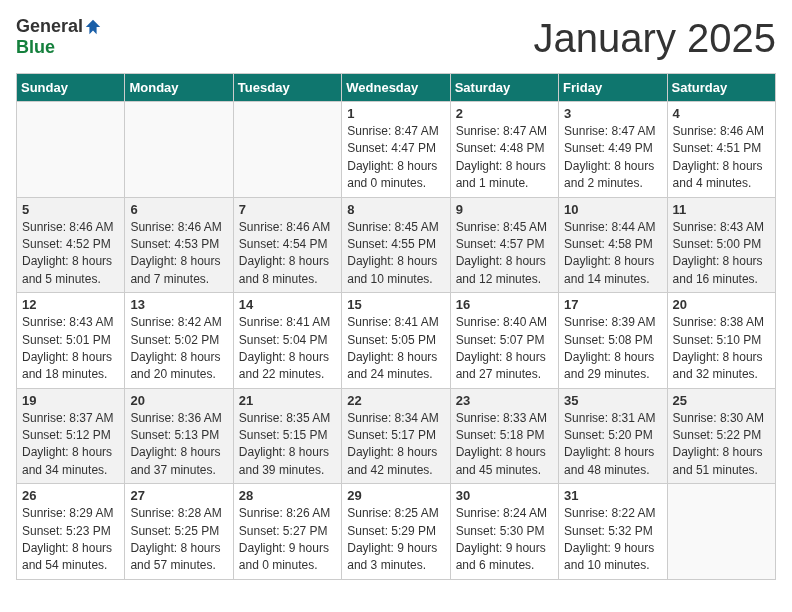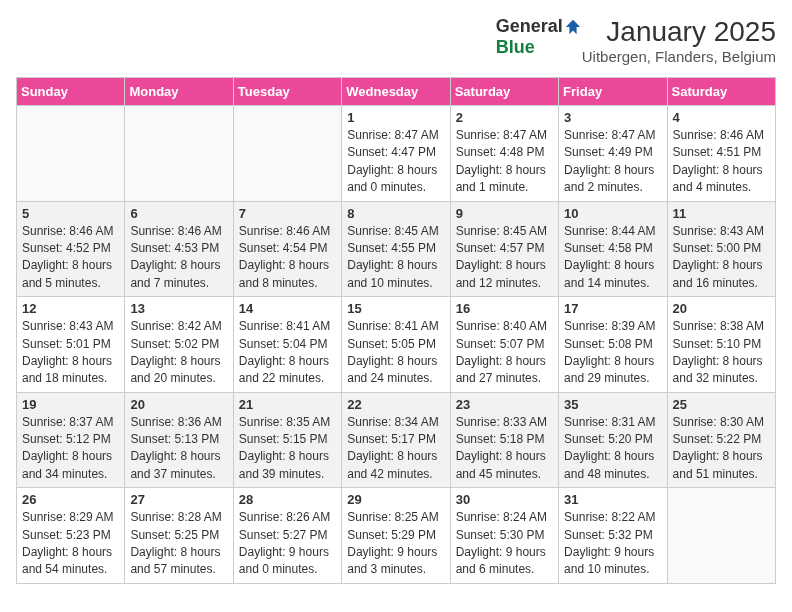--- a/index.html
+++ b/index.html
@@ -5,21 +5,21 @@
     * { box-sizing: border-box; margin: 0; padding: 0; }
     body {
       font-family: Arial, sans-serif;
       background: #fff;
       width: 792px;
       min-height: 612px;
       padding: 16px;
     }
     .header {
       display: flex;
-      justify-content: flex-end;
+      justify-content: space-between;
       align-items: flex-start;
       margin-bottom: 12px;
     }
     .logo {
       display: flex;
       flex-direction: column;
       align-items: flex-start;
     }
     .logo-text {
       display: flex;
@@ -37,35 +37,35 @@
     }
     .logo-icon {
       width: 18px;
       height: 18px;
       margin-left: 1px;
     }
     .title-section {
       text-align: right;
     }
     .month-title {
-      font-size: 28px;
+      font-size: 40px;
       color: #333;
       font-weight: normal;
       margin-left: 11px;
     }
     .location {
       font-size: 15px;
       color: #555;
     }
     .calendar {
       width: 100%;
       border-collapse: collapse;
     }
     .calendar th {
-      background-color: #ec4899;
+      background-color: #0f766e;
       color: #fff;
       font-size: 13px;
       padding: 6px 4px;
       text-align: left;
       border: 1px solid #ccc;
     }
     .calendar td {
       border: 1px solid #ccc;
       vertical-align: top;
       padding: 4px 5px;
@@ -101,21 +101,20 @@
     <div class="logo-text">
       <span class="logo-general">General</span>
       <svg class="logo-icon" viewBox="0 0 20 20">
         <polygon points="10,2 18,10 14,10 14,18 10,14 6,18 6,10 2,10" fill="#1a5fa8"></polygon>
       </svg>
     </div>
     <span class="logo-blue">Blue</span>
   </div>
   <div class="title-section">
     <div class="month-title">January 2025</div>
-    <div class="location">Uitbergen, Flanders, Belgium</div>
   </div>
 </div>
 
 <table class="calendar">
   <thead>
     <tr>
       <th>Sunday</th>
       <th>Monday</th>
       <th>Tuesday</th>
       <th>Wednesday</th>

